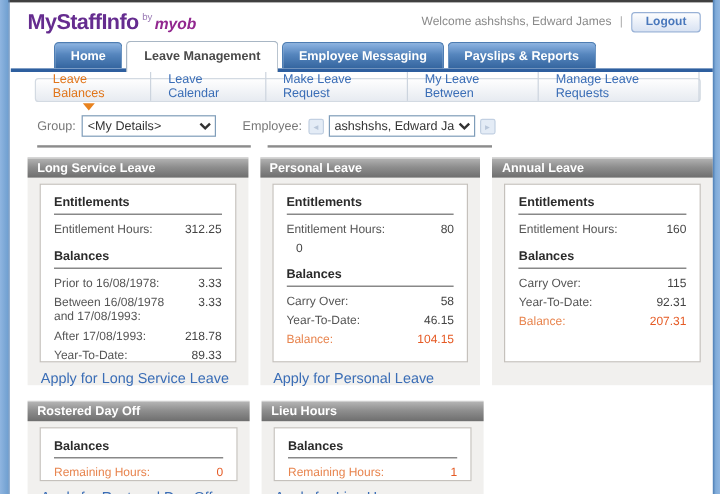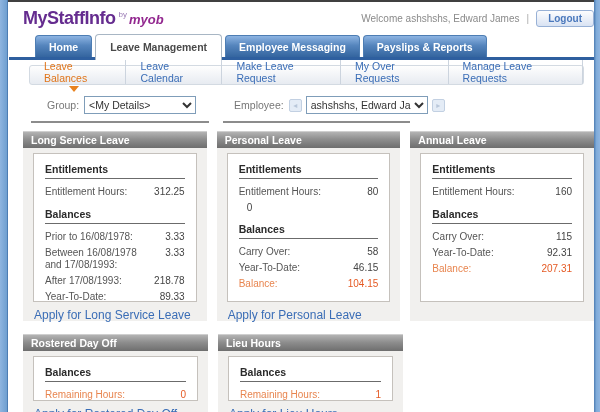--- a/index.html
+++ b/index.html
@@ -13,35 +13,35 @@
   
   .top-strip { position: absolute; top: 0; left: 0; right: 0; height: 2px; background: #404040; z-index: 5; }
   .edge-left { position: absolute; left: 0; top: 0; bottom: 0; width: 8px;
     background: linear-gradient(to right, #8fb5e0, #6f9fd0); border-right: 1px solid #4d7db3; z-index: 5; }
   .edge-right { position: absolute; right: 0; top: 0; bottom: 0; width: 6px;
     background: linear-gradient(to right, #4d7db3, #7fabd9 40%, #8fb5e0); z-index: 5; }
 
   .page { position: absolute; left: 9px; right: 6px; top: 2px; bottom: 0; background: #fff; }
 
   
-  .hdr { height: 32px; display: flex; align-items: center; justify-content: space-between; padding: 0 0 0 14px; }
+  .hdr { height: 32px; display: flex; align-items: center; justify-content: space-between; padding: 0 10px 0 14px; }
   .logo { white-space: nowrap; }
   .logo-brand { font-size: 18px; font-weight: bold; color: #652c8f; letter-spacing: -0.5px; }
   .logo-by { font-size: 8px; color: #9a7ab5; vertical-align: super; margin: 0 2px 0 3px; }
   .logo-co { font-size: 13px; font-weight: bold; font-style: italic; color: #92278f; }
   .hdr-right { display: flex; align-items: center; gap: 7px; font-size: 10px; color: #8a8a8a; }
   .hdr-sep { color: #aaa; }
   .logout-btn {
     font-family: inherit; font-size: 10px; font-weight: bold; color: #4a78bc;
     background: linear-gradient(#fdfdfe, #d9e3f3); border: 1px solid #98b1d6;
     border-radius: 3px; padding: 2px 11px; cursor: pointer;
   }
 
   
-  .tabbar { display: flex; align-items: flex-end; gap: 3px; padding-left: 26px; border-bottom: 3px solid #2e5f9f; }
+  .tabbar { display: flex; align-items: flex-end; gap: 3px; padding-left: 36px; border-bottom: 3px solid #2e5f9f; }
   .tab {
     background: linear-gradient(#8db4e2, #5585bd 45%, #34659f);
     color: #fff; font-size: 10.5px; font-weight: bold;
     padding: 5px 13px 4px; border: 1px solid #4d7db3; border-bottom: none;
     border-radius: 4px 4px 0 0; cursor: pointer; white-space: nowrap;
   }
   .tab.active {
     background: #fff; color: #4a4a4a; border-color: #a8b6c4;
     margin-bottom: -3px; padding: 6px 14px 7px; position: relative; z-index: 1;
   }
@@ -58,21 +58,21 @@
   }
   .subnav-link.active { color: #e0751a; }
   .subnav-marker {
     position: absolute; top: 21px; left: 40px; width: 0; height: 0;
     border-left: 5px solid transparent; border-right: 5px solid transparent;
     border-top: 6px solid #e8821e;
   }
 
   
   .filters { display: flex; align-items: center; margin: 11px 0 0 22px; font-size: 10.5px; color: #777; }
-  .filters label { margin-right: 5px; margin-left: 16px; }
+  .filters label { margin-right: 5px; }
   select {
     font-family: inherit; font-size: 10.5px; color: #333;
     height: 18px; border: 1px solid #7f9db9; background: #fff;
   }
   .group-select { width: 112px; margin-right: 22px; }
   .employee-select { width: 122px; margin: 0 4px; }
   .mini-btn {
     width: 13px; height: 13px; padding: 0; line-height: 9px;
     background: #e4ecf6; border: 1px solid #c2d0e2; border-radius: 2px;
     color: #b9c7da; font-size: 8px; cursor: default;
@@ -135,21 +135,21 @@
       <div class="tab active">Leave Management</div>
       <div class="tab">Employee Messaging</div>
       <div class="tab">Payslips &amp; Reports</div>
     </div>
 
   <div class="subnav-wrap">
     <div class="subnav">
         <a class="subnav-link active" href="#">Leave Balances</a>
         <a class="subnav-link" href="#">Leave Calendar</a>
         <a class="subnav-link" href="#">Make Leave Request</a>
-        <a class="subnav-link" href="#">My Over Requests</a>
+        <a class="subnav-link" href="#">My Leave Between</a>
         <a class="subnav-link" href="#">Manage Leave Requests</a>
       </div>
     <div class="subnav-marker"></div>
   </div>
 
   <div class="filters">
     <label>Group:</label>
     <select class="group-select">
       <option>&lt;My Details&gt;</option>
     </select>

